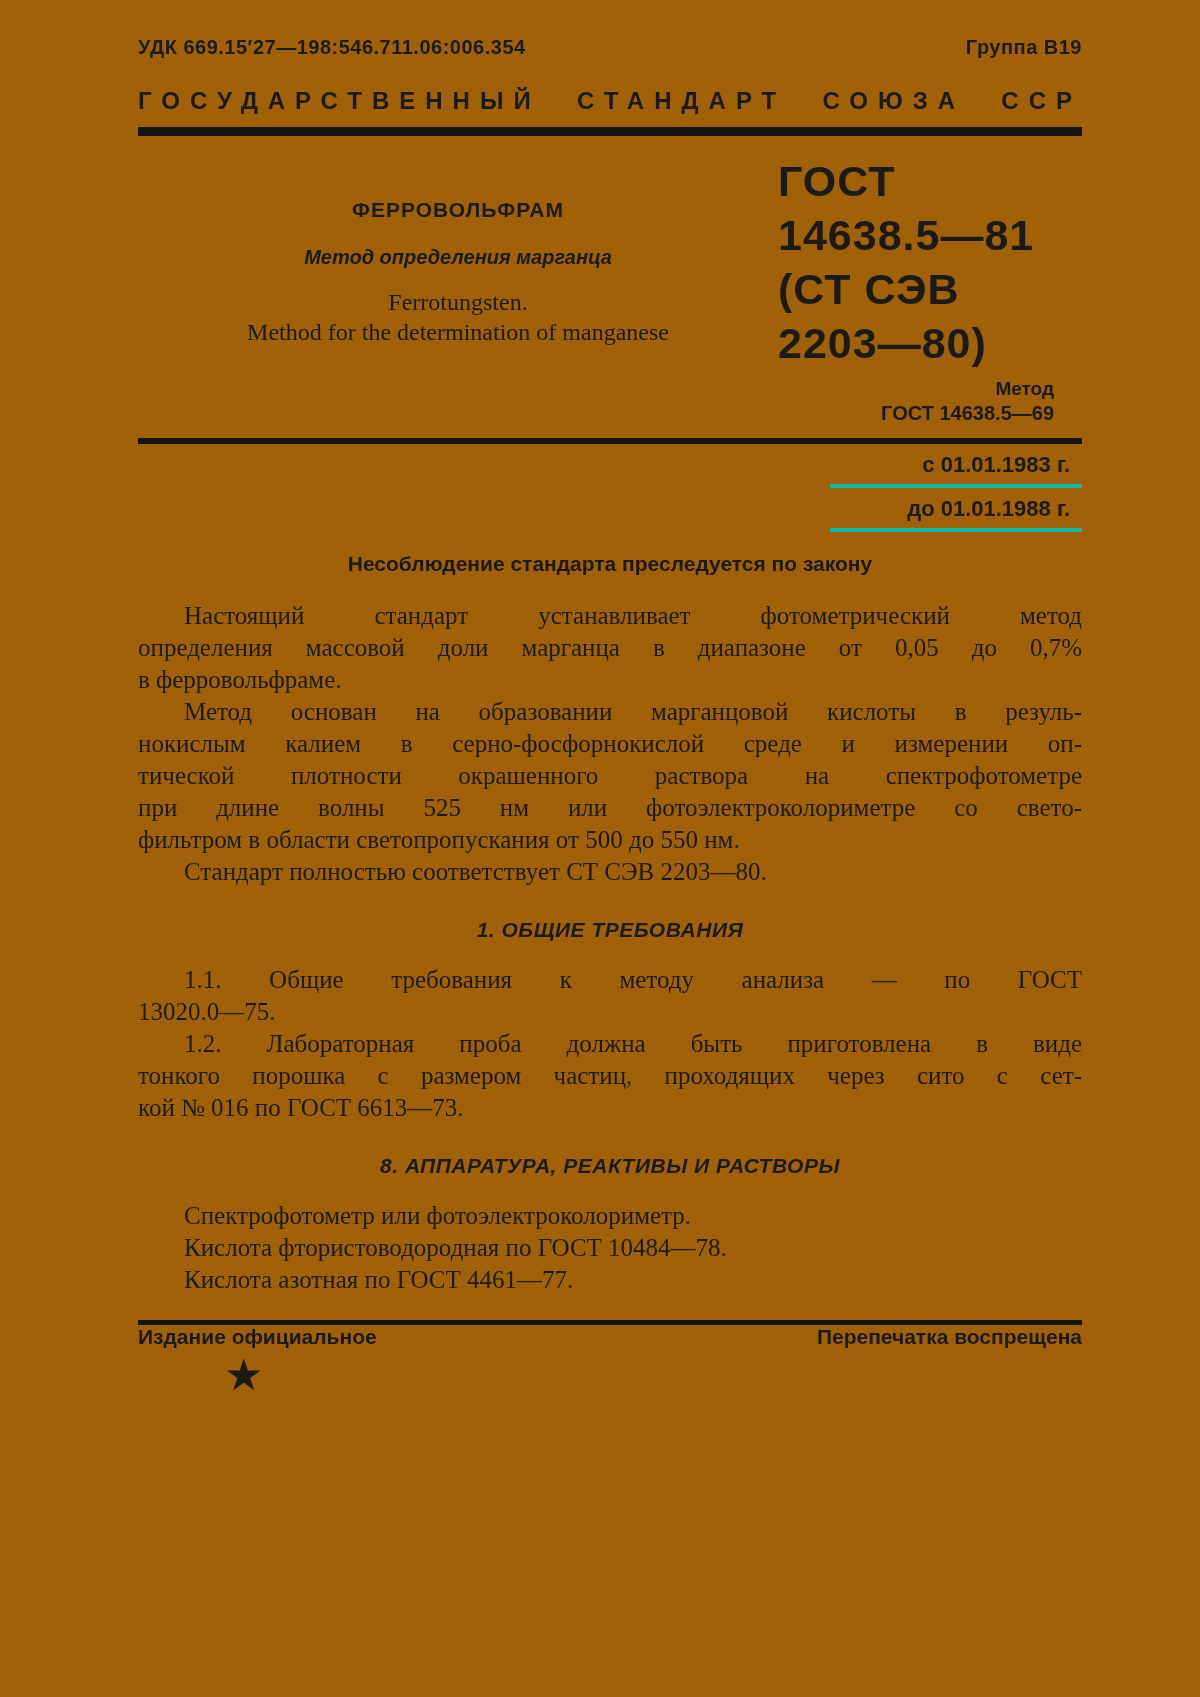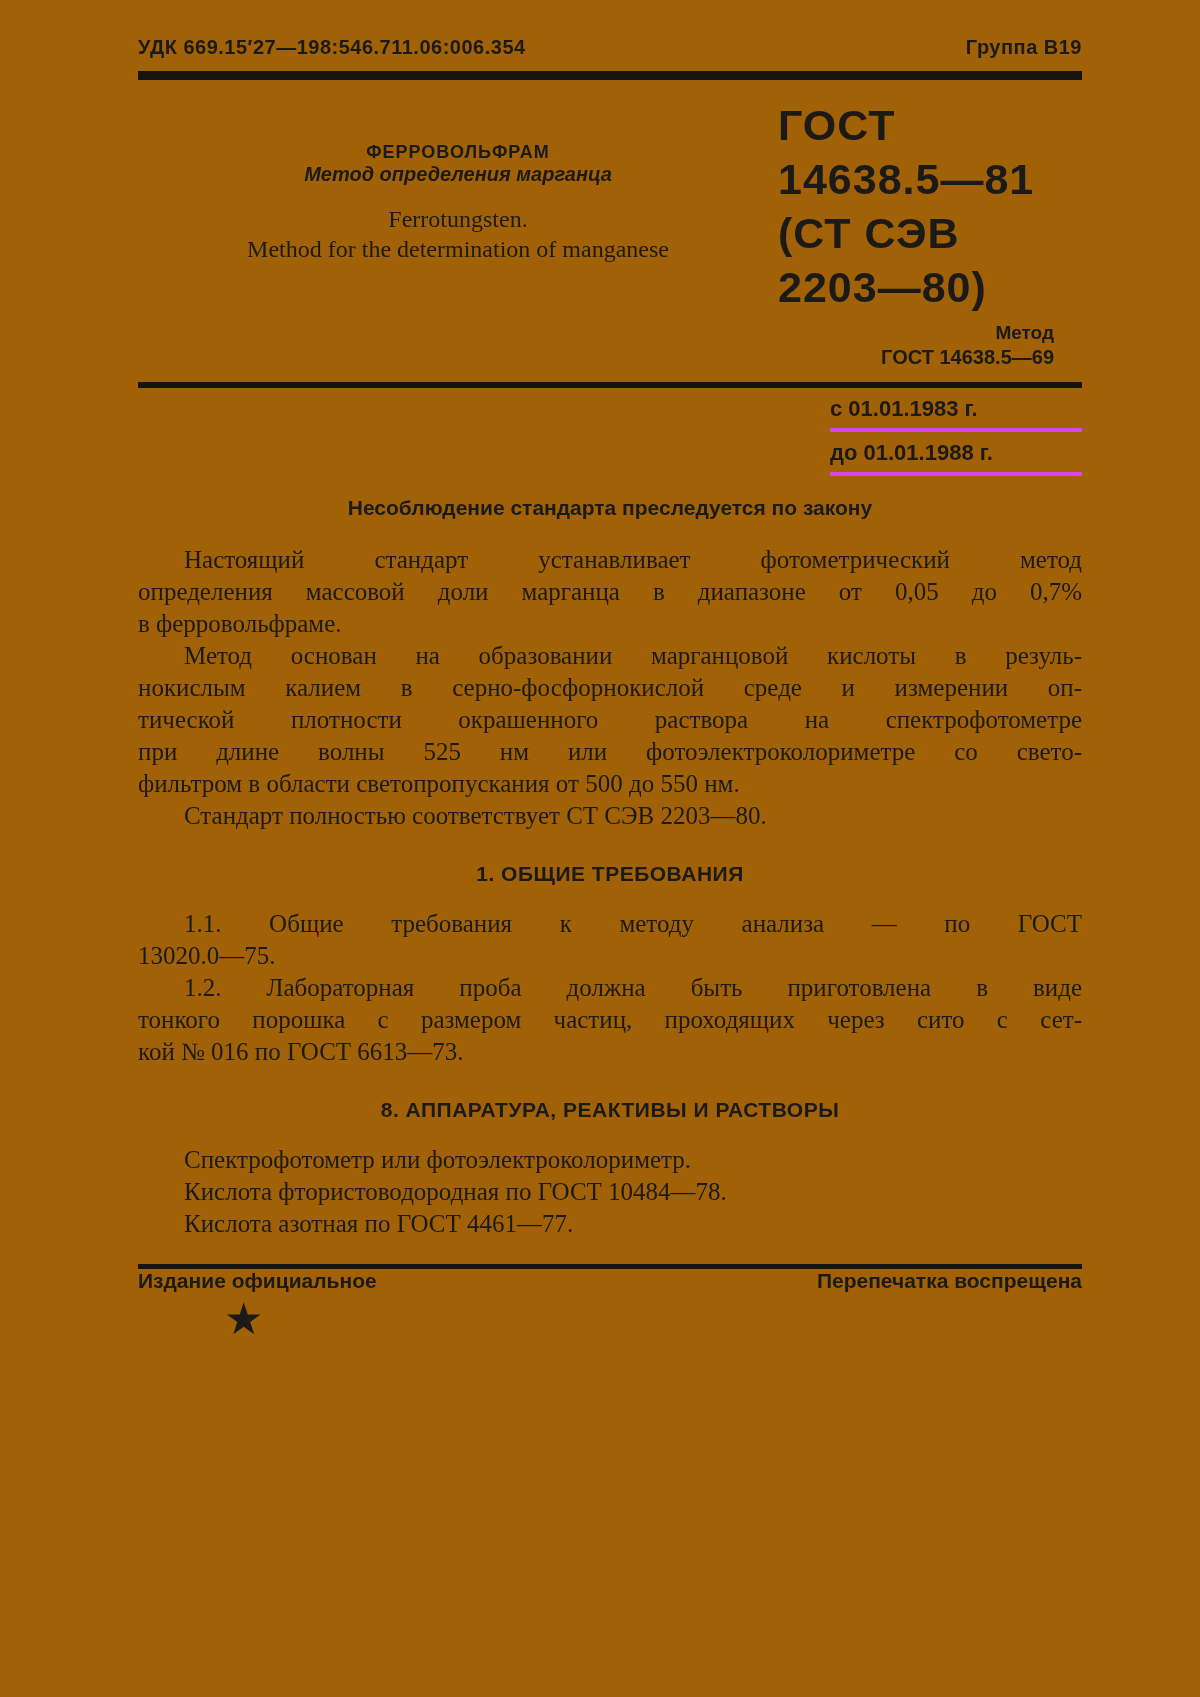--- a/index.html
+++ b/index.html
@@ -35,52 +35,53 @@
     text-align-last: justify;
     white-space: normal;
   }
   .rule { background: #151412; }
   .rule1 { margin-top: 12px; height: 9px; }
   .rule2 { margin-top: 12px; height: 6px; }
   .rule3 { margin-top: 24px; height: 5px; }
 
   .head-block { display: flex; }
   .title-col { width: 640px; padding-top: 62px; text-align: center; }
-  .t-ru  { font-size: 18px; letter-spacing: 1px; }
+  .t-ru  { font-size: 21px; letter-spacing: 1px; margin-bottom: 24px; }
   .t-sub { font-size: 20px; margin-bottom: 18px; font-style: italic; }
   .t-en  { font-size: 24px; line-height: 30px; }
   .desig-col { width: 304px; padding-top: 18px; }
   .desig { font-size: 43px; line-height: 54px; text-align: left; letter-spacing: 1px; }
   .replaces { margin-top: 8px; text-align: right; padding-right: 28px; }
   .rep-label { font-size: 19px; line-height: 22px; }
   .rep-value { font-size: 20px; line-height: 26px; }
 
   .decree { margin-top: 26px; font-size: 22px; line-height: 34px; }
   .date-row {
     width: 240px;
     margin-left: auto;
     margin-top: 8px;
     padding: 0 12px 6px 0;
-    border-bottom: 4px solid #d946ef;
-    text-align: left;
+    border-bottom: 4px solid #14b8a6;
+    text-align: right;
     font-size: 22px;
   }
   .notice { margin-top: 20px; text-align: center; font-size: 21px; }
 
   .body-text { margin-top: 24px; font-size: 25px; line-height: 32px; }
   .ln { min-height: 32px; }
   .just { text-align: justify; text-align-last: justify; }
   .ind { text-indent: 46px; }
 
   .sec-heading {
     margin-top: 30px;
     margin-bottom: 22px;
     text-align: center;
     font-size: 21px;
     letter-spacing: 0.5px;
+    font-style: italic;
   }
   .sec1-body, .sec2-body { font-size: 25px; line-height: 32px; }
 
   .footer-row {
     display: flex;
     justify-content: space-between;
     font-size: 21px;
   }
   .star {
     margin: 2px 0 0 86px;
@@ -93,20 +94,21 @@
 <body>
 
 <div class="page">
   <div class="content">
 
     <div class="top-row">
       <span class="sans">УДК 669.15′27—198:546.711.06:006.354</span>
       <span class="sans">Группа В19</span>
     </div>
 
+    <div class="gost-header sans">ГОСУДАРСТВЕННЫЙ СТАНДАРТ СОЮЗА ССР</div>
 
     <div class="rule rule1"></div>
 
     <div class="head-block">
       <div class="title-col">
         <div class="t-ru sans">ФЕРРОВОЛЬФРАМ</div>
         <div class="t-sub sans">Метод определения марганца</div>
         <div class="t-en">Ferrotungsten.</div>
         <div class="t-en">Method for the determination of manganese</div>
       </div>

